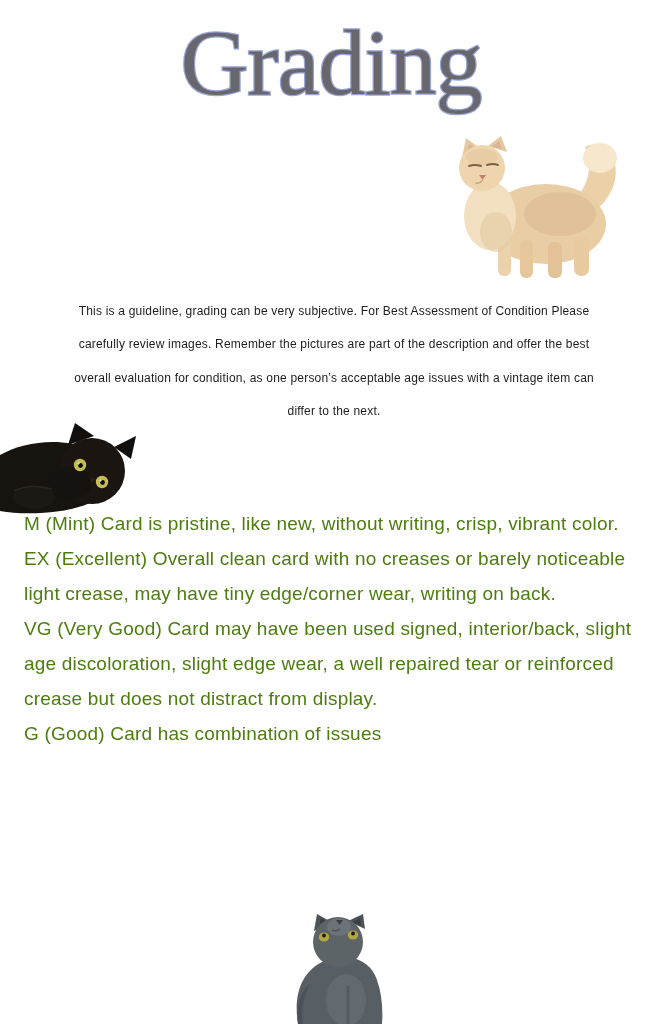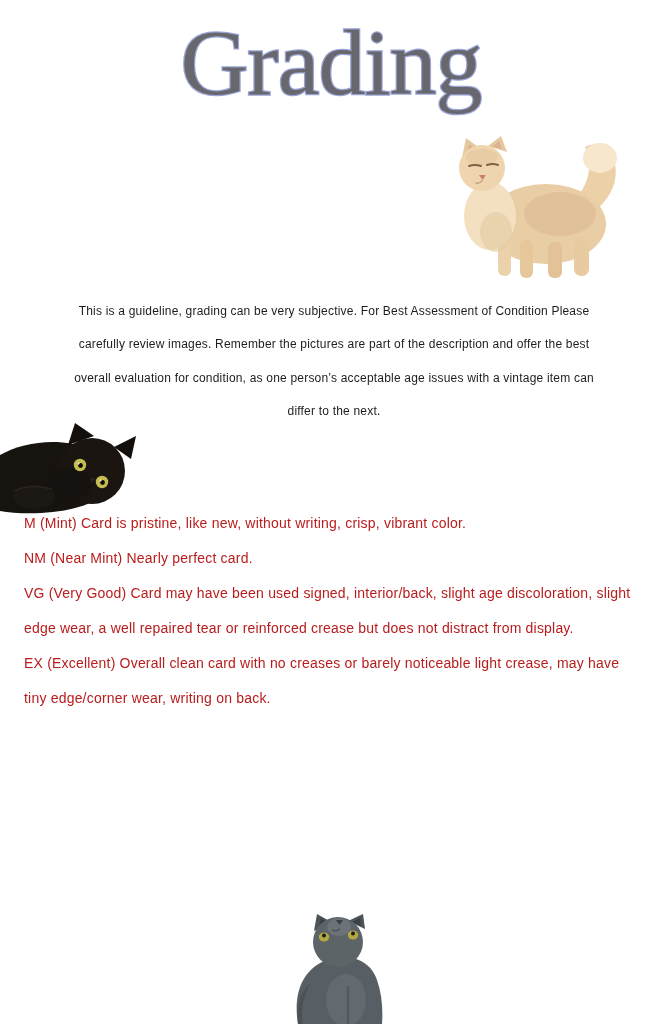--- a/index.html
+++ b/index.html
@@ -24,23 +24,23 @@
   }
   .intro {
     position:absolute; top:295px; left:68px; width:532px;
     text-align:center;
     font-size:12px; line-height:33.4px;
     letter-spacing:0.2px;
     color:#1d1d1d;
   }
   .grades {
     position:absolute; top:506px; left:24px; width:620px;
-    font-size:14px; line-height:35px;
+    font-size:19px; line-height:35px;
     letter-spacing:0.2px;
-    color:#b91c1c;
+    color:#4d7c0f;
   }
   .grades p { margin:0; }
   .cat { position:absolute; }
   .cat svg { display:block; width:100%; height:100%; }
   .cat-cream { left:448px; top:136px; width:196px; height:144px; }
   .cat-black { left:0px;   top:421px; width:158px; height:95px; }
   .cat-gray  { left:260px; top:914px; width:164px; height:110px; }
 </style>
 </head>
 <body>
@@ -104,23 +104,23 @@
 
       <path d="M90,56 L96,58 L91,62 Z" fill="#2b211b"></path>
 
       <ellipse cx="34" cy="76" rx="21" ry="12" fill="#1c1814"></ellipse>
       <path d="M14,70 Q30,62 52,68" stroke="#2e2821" stroke-width="1.5" fill="none" opacity="0.8"></path>
     </svg>
   </div>
 
   <div class="grades">
     <p>M (Mint) Card is pristine, like new, without writing, crisp, vibrant color.</p>
-    <p>NM (Near Mint) Nearly perfect card.</p>
+    <p>EX (Excellent) Overall clean card with no creases or barely noticeable light crease, may have tiny edge/corner wear, writing on back.</p>
     <p>VG (Very Good) Card may have been used signed, interior/back, slight age discoloration, slight edge wear, a well repaired tear or reinforced crease but does not distract from display.</p>
-    <p>EX (Excellent) Overall clean card with no creases or barely noticeable light crease, may have tiny edge/corner wear, writing on back.</p>
+    <p>G (Good) Card has combination of issues</p>
   </div>
 
   <div class="cat cat-gray">
     <svg viewBox="0 0 164 110" xmlns="http://www.w3.org/2000/svg">
 
       <path d="M38,110 C33,80 42,57 64,47 C88,37 111,46 117,66 C122,80 123,96 122,110 Z" fill="#585f64"></path>
       <path d="M38,110 C36,92 40,78 50,70 C42,86 41,98 43,110 Z" fill="#4b5257"></path>
       <ellipse cx="86" cy="86" rx="20" ry="26" fill="#646b71" opacity="0.85"></ellipse>
       <path d="M88,72 L88,110" stroke="#474e53" stroke-width="2.5" opacity="0.6"></path>
 

